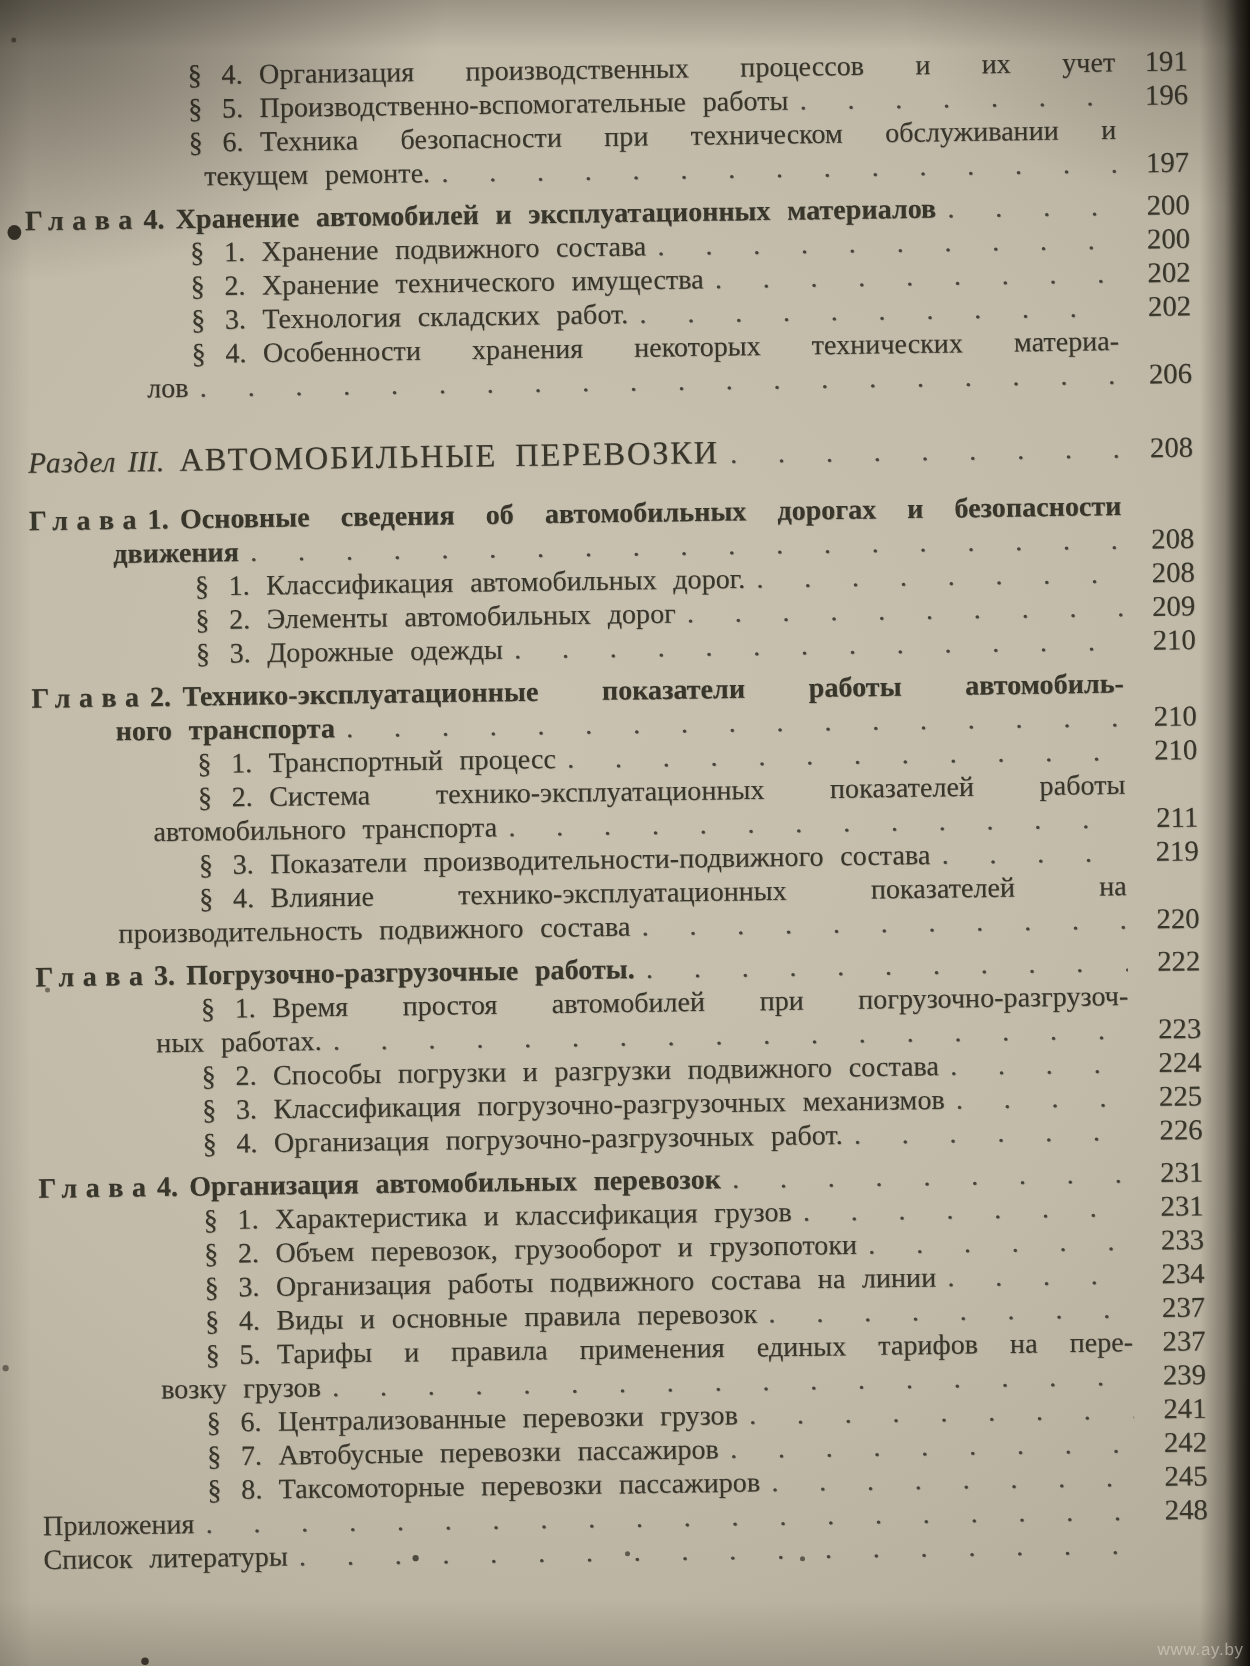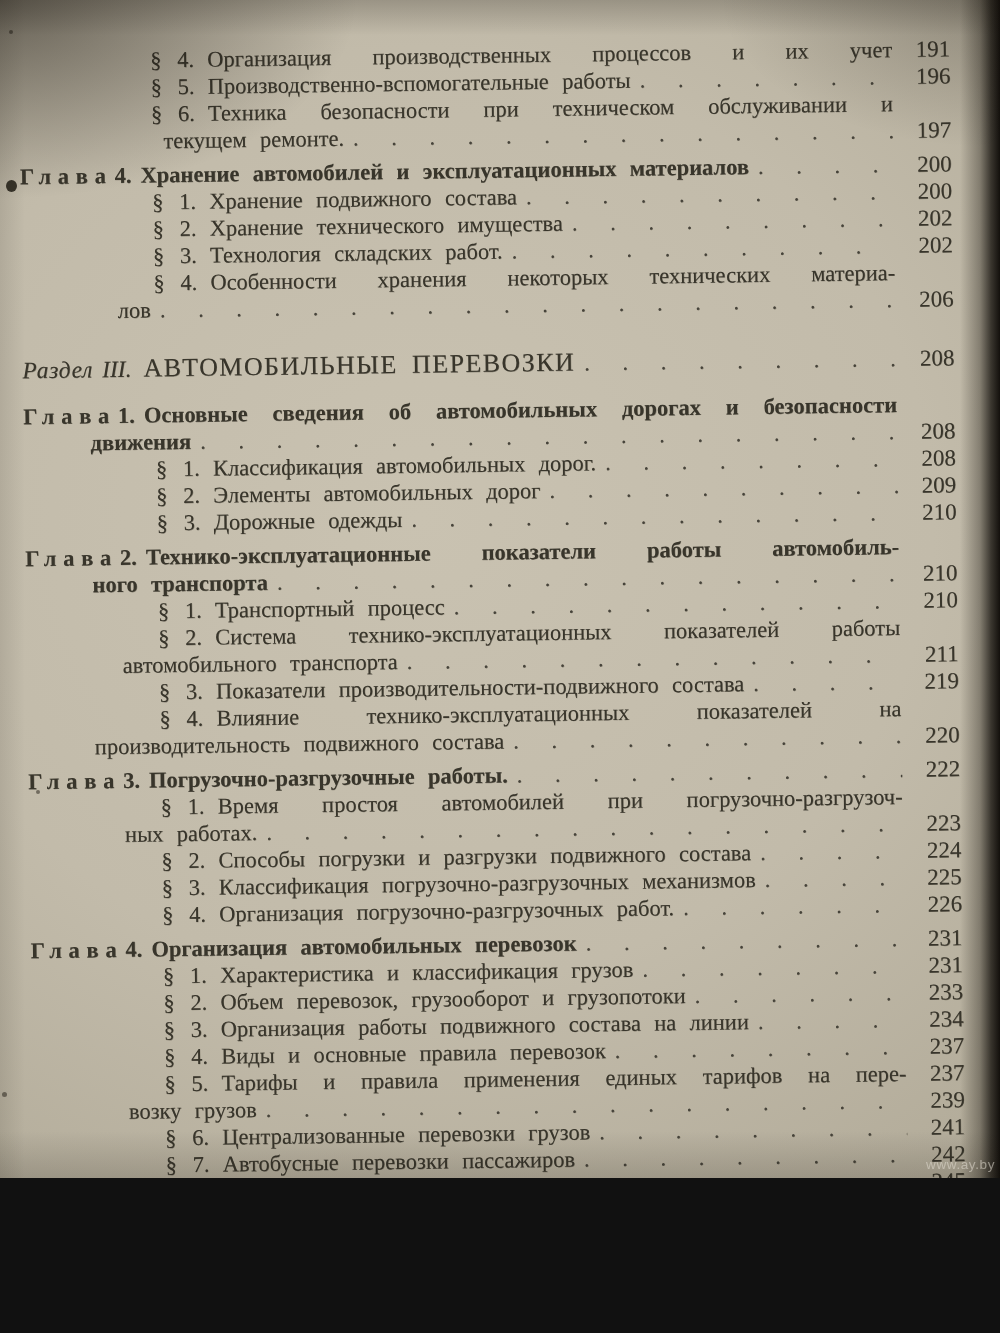--- a/index.html
+++ b/index.html
@@ -2,21 +2,21 @@
 <html><head>
 <meta charset="utf-8">
 <style>
   html,body{margin:0;padding:0;}
   body{
     width:1000px;height:1333px;overflow:hidden;
     font-family:"Liberation Serif","DejaVu Serif",serif;
     background:#111;
   }
   .photo{
-    position:relative;width:1000px;height:1178px;overflow:hidden;
+    position:relative;width:1000px;height:1333px;overflow:hidden;
     background:
       radial-gradient(135% 105% at 42% 44%, #c9c2b1 0%, #c2bbaa 38%, #b3ac9a 65%, #9b9481 85%, #8a8371 100%);
     color:#38352b;
   }
   
   .photo::before{
     content:"";position:absolute;inset:0;pointer-events:none;z-index:5;
     background:
       radial-gradient(55% 26% at 0% 0%, rgba(18,14,9,0.50), rgba(18,14,9,0) 65%),
       radial-gradient(40% 18% at 100% 0%, rgba(18,14,9,0.25), rgba(18,14,9,0) 70%),

